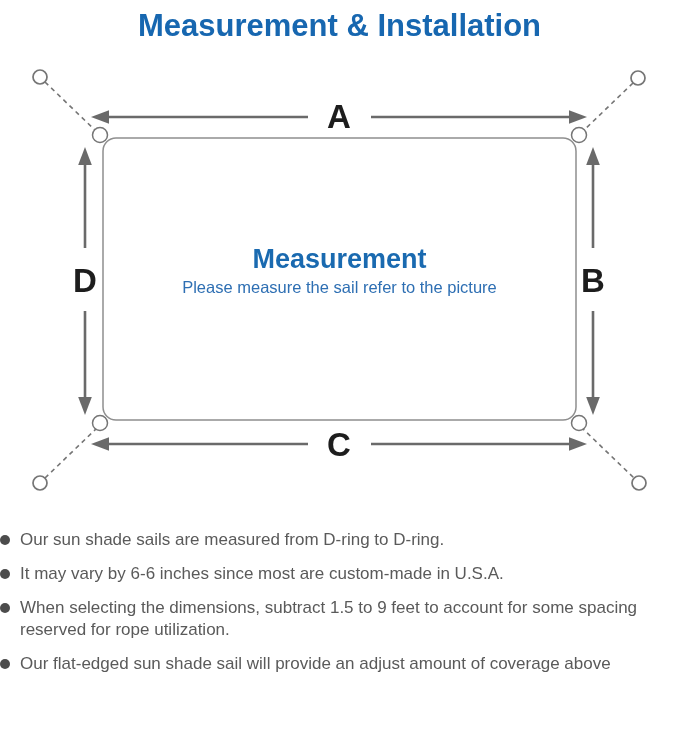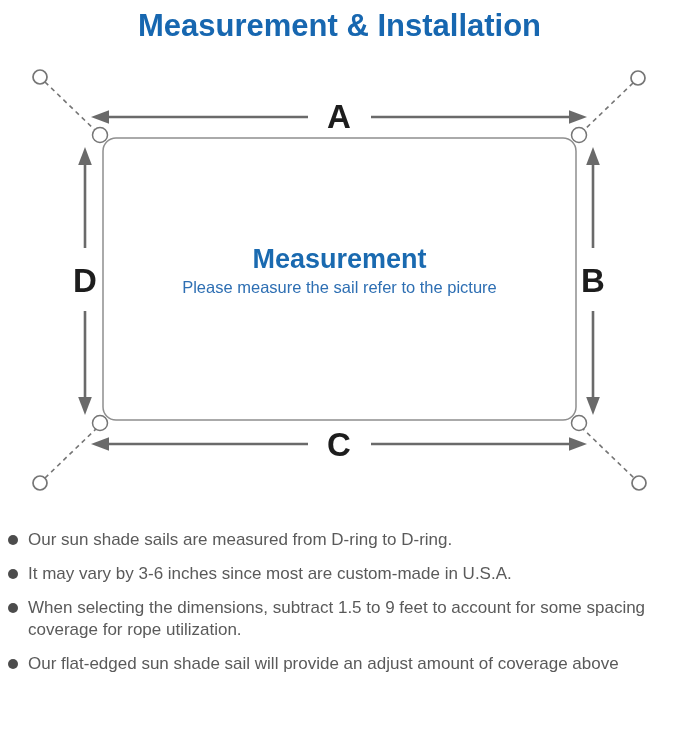--- a/index.html
+++ b/index.html
@@ -48,21 +48,21 @@
     font-size: 16.5px;
     font-weight: 400;
     fill: #2e6fb3;
   }
   .notes {
     margin-top: 24px;
   }
   .note {
     display: flex;
     gap: 10px;
-    padding-left: 8px;
+    padding-left: 0;
     margin-bottom: 12px;
   }
   .note .dot {
     flex: 0 0 auto;
     width: 10px;
     height: 10px;
     border-radius: 50%;
     background: #4c4c4c;
     margin-top: 6px;
   }
@@ -151,29 +151,29 @@
     <div class="note">
       <span class="dot"></span>
       <span class="txt">
         <div>Our sun shade sails are measured from D-ring to D-ring.</div>
         <div></div>
       </span>
     </div>
     <div class="note">
       <span class="dot"></span>
       <span class="txt">
-        <div>It may vary by 3-6 inches since most are custom-made in U.S.A.</div>
+        <div>It may vary by 6-6 inches since most are custom-made in U.S.A.</div>
         <div></div>
       </span>
     </div>
     <div class="note">
       <span class="dot"></span>
       <span class="txt">
         <div>When selecting the dimensions, subtract 1.5 to 9 feet to account for some spacing</div>
-        <div>coverage for rope utilization.</div>
+        <div>reserved for rope utilization.</div>
       </span>
     </div>
     <div class="note">
       <span class="dot"></span>
       <span class="txt">
         <div>Our flat-edged sun shade sail will provide an adjust amount of coverage above</div>
       </span>
     </div>
   </div>
 

